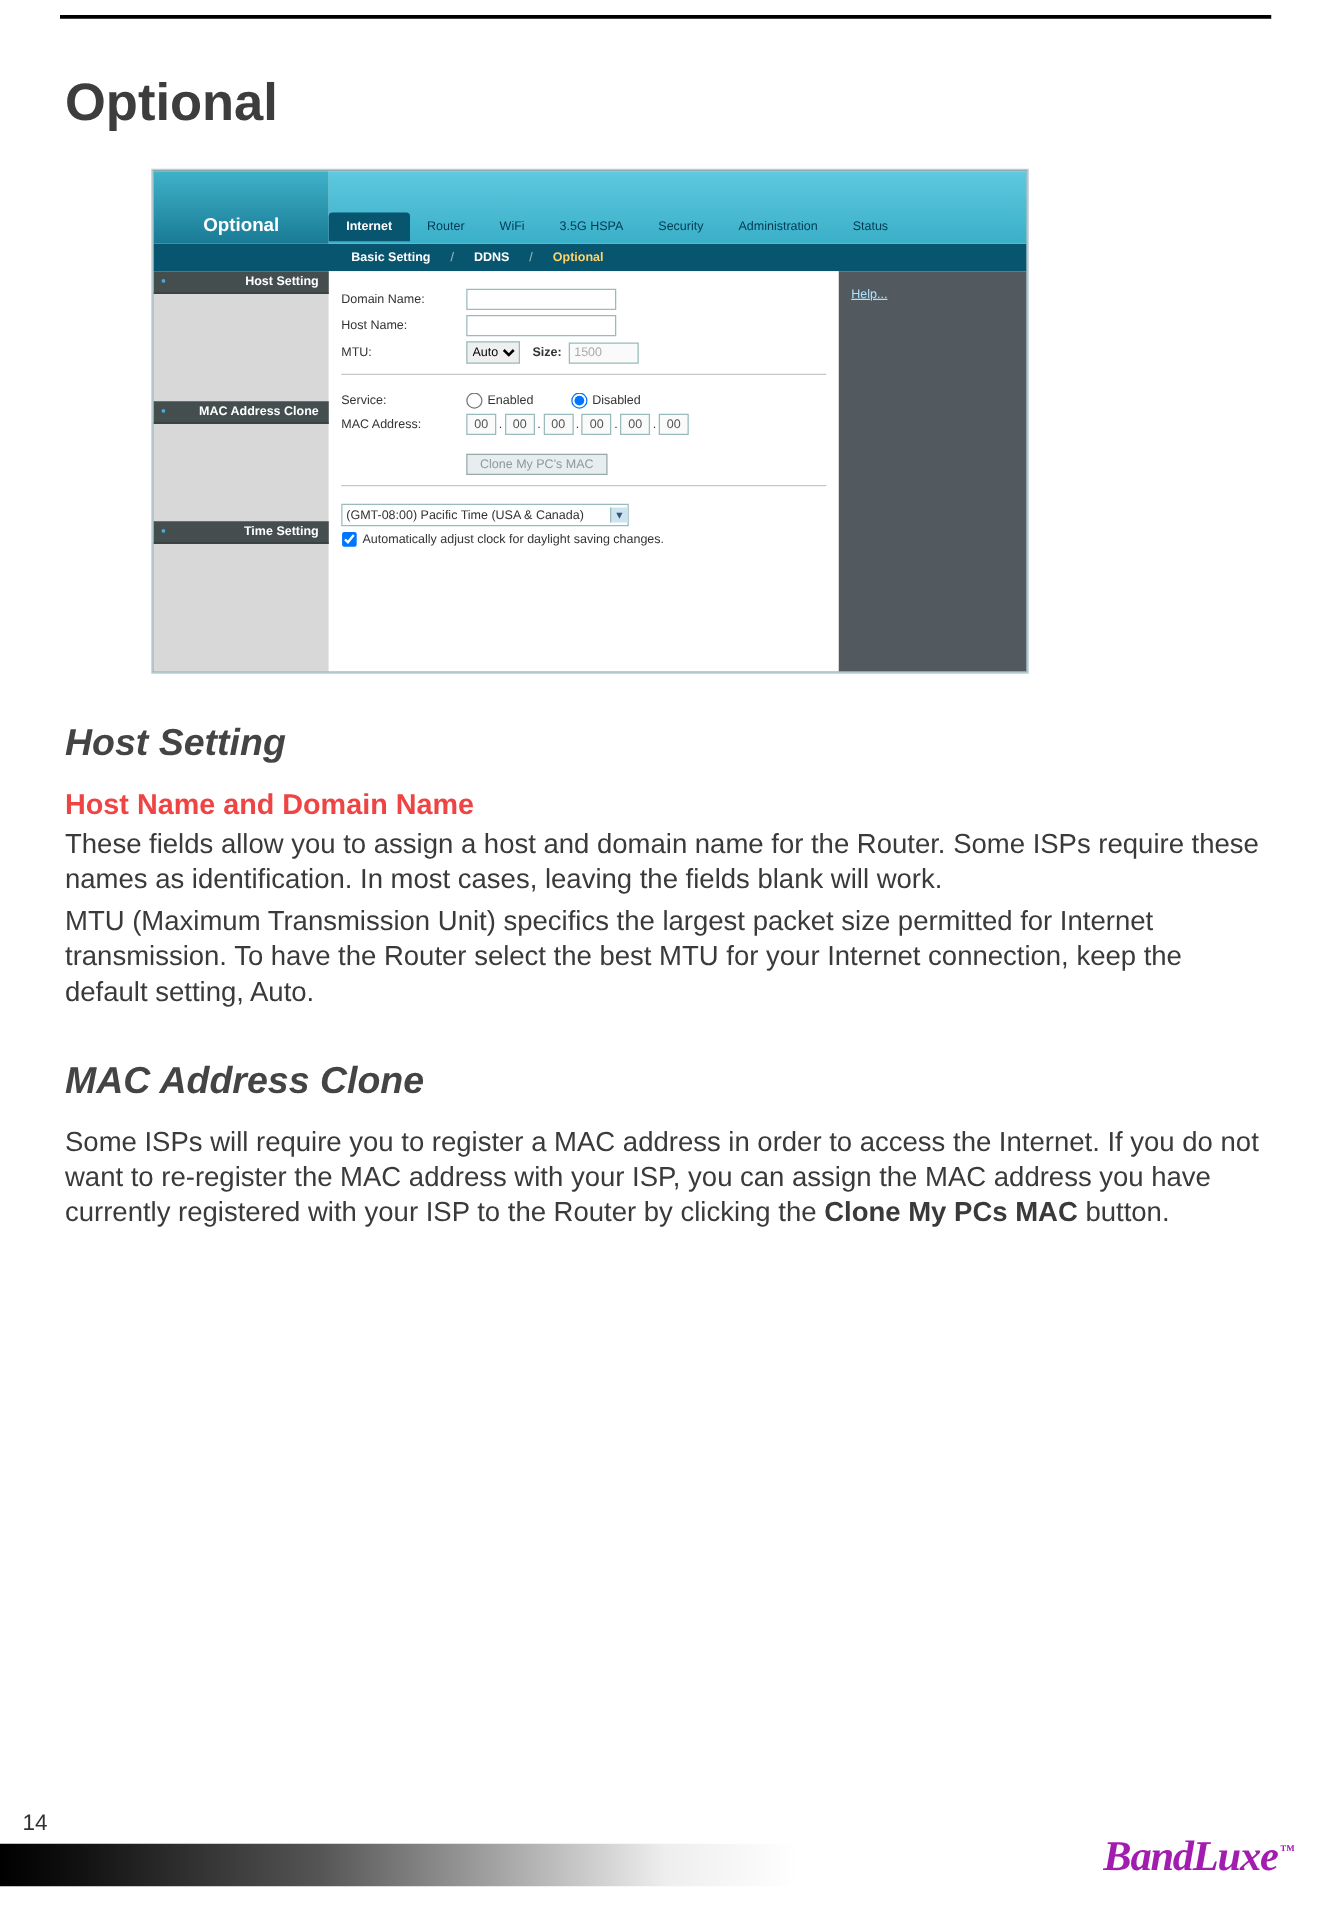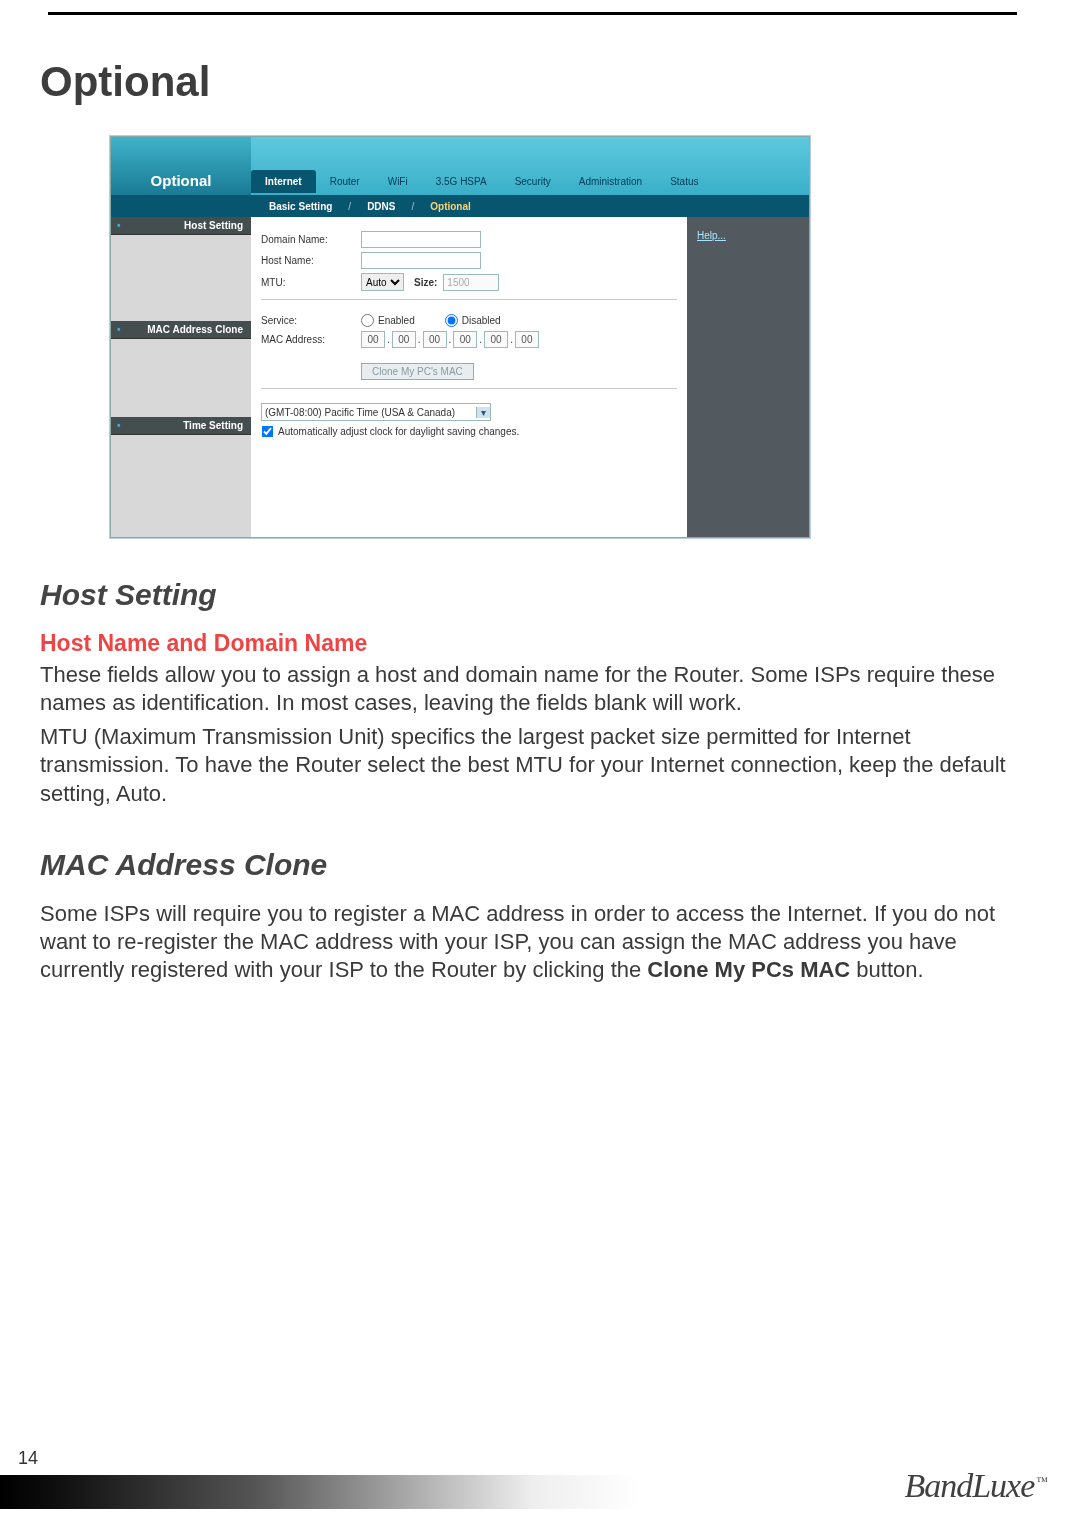--- a/index.html
+++ b/index.html
@@ -12,21 +12,21 @@
     color: #333;
   }
   .topline {
     position: absolute;
     top: 12px; left: 48px; right: 48px;
     height: 3px;
     background: #000;
   }
   .content {
     position: absolute;
-    top: 40px; left: 40px; right: 48px;
+    top: 40px; left: 52px; right: 48px;
   }
   h1.page-title {
     font-size: 42px;
     font-weight: bold;
     color: #3d3d3d;
     margin: 18px 0 30px 0;
   }
   
   .ui-wrap {
     margin-left: 70px;
@@ -107,21 +107,21 @@
     color: #4ad;
   }
   .main {
     flex: 1;
     background: #fff;
     padding: 6px 10px 0 10px;
     font-size: 10px;
     color: #333;
   }
   .rightcol {
-    width: 122px;
+    width: 150px;
     background: #525a5f;
     padding: 8px 10px;
   }
   .rightcol a {
     color: #abe3ff;
     font-size: 10px;
     text-decoration: underline;
   }
   .row { display: flex; align-items: center; margin: 4px 0; }
   .row label { width: 100px; }
@@ -213,26 +213,26 @@
     background: linear-gradient(to right, #000 0%, #111 6%, #555 24%, #eee 50%, #fff 60%);
   }
   .footer-num {
     position: absolute;
     left: 18px; bottom: 40px;
     font-size: 18px;
     color: #333;
   }
   .footer-logo {
     position: absolute;
-    right: 18px; bottom: 4px;
+    right: 30px; bottom: 4px;
     font-family: Georgia, serif;
     font-style: italic;
-    font-weight: normal;
+    font-weight: bold;
     font-size: 34px;
-    color: #404040;
+    color: #a21caf;
     letter-spacing: -1px;
   }
   .footer-logo .tm {
     font-size: 12px;
     font-style: normal;
     vertical-align: super;
     margin-left: 2px;
   }
 </style>
 </head>

